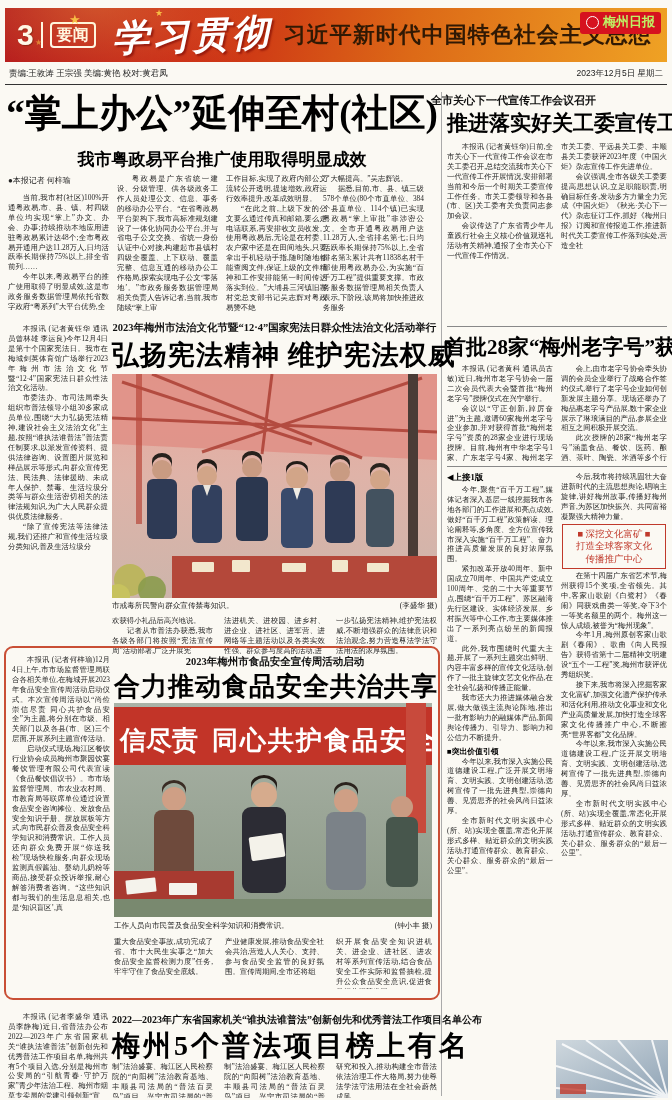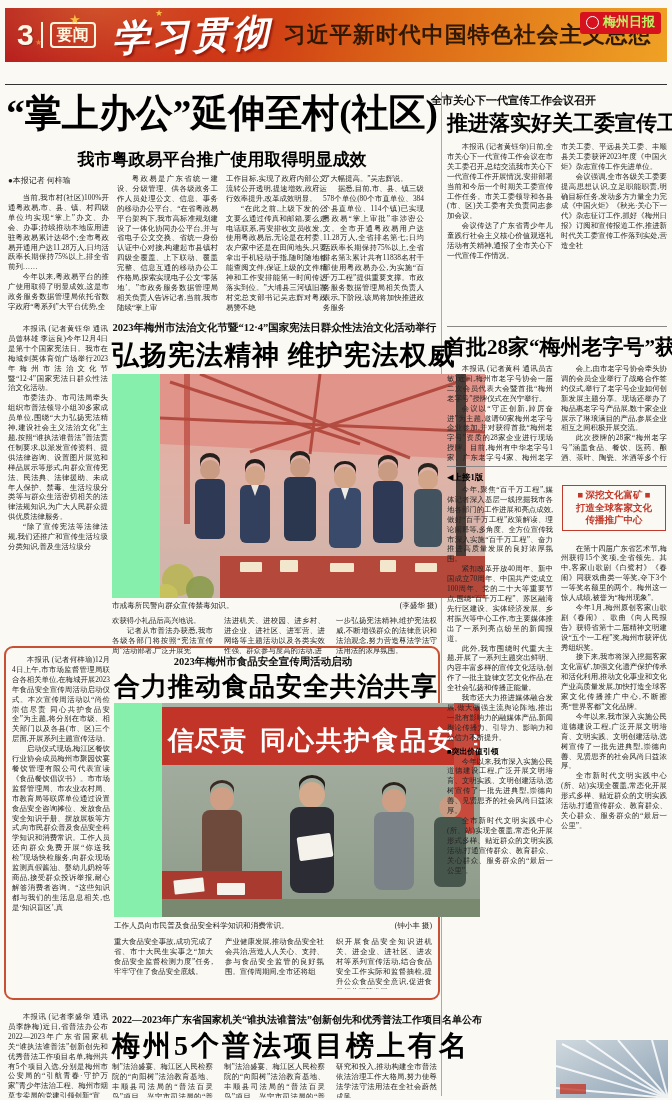--- a/index.html
+++ b/index.html
@@ -34,27 +34,27 @@
   .kicker{position:absolute;text-align:center;font-weight:700;font-size:10.5px;line-height:13px;color:#111;white-space:nowrap;}
   .h1{position:absolute;text-align:center;font-weight:900;color:#000;white-space:nowrap;}
   .hd-lead{font-size:37px;line-height:1.1;letter-spacing:0px;transform:scaleY(1.04);}
   .hd-sub{font-size:17px;font-weight:700;}
   .hd-a{font-size:27px;letter-spacing:1px;}
   .hd-b{font-size:26px;letter-spacing:1px;}
   .hd-r{font-size:21px;letter-spacing:0px;text-align:left;}
   .hd-r2{font-size:21px;letter-spacing:0px;}
   .hd-p{font-size:28px;letter-spacing:3px;}
   .cap{position:absolute;display:flex;justify-content:space-between;font-size:7.6px;line-height:10px;color:#222;}
-  .photo{position:absolute;overflow:hidden;background:#86efac;padding-left:48px;}
+  .photo{position:absolute;overflow:hidden;background:#7dd3fc;}
   .photo svg{display:block;}
   .redbox{position:absolute;border:2.5px solid #c94f35;border-radius:9px;}
   .jumplabel{font-weight:900;font-size:8.5px;line-height:11px;color:#000;text-indent:0;margin-bottom:2px;}
   .sechead{font-weight:700;font-size:7.8px;line-height:11px;margin-top:3px;color:#000;}
-  .culturebox{border:1.5px solid #c0392b;margin:13px 1px;padding:3px 2px;text-align:center;
-              color:#c0392b;font-weight:700;font-size:9.5px;line-height:12.5px;}
+  .culturebox{border:1.5px solid #c0392b;margin:2px 1px;padding:3px 2px;text-align:center;
+              color:#c0392b;font-weight:400;font-size:9.5px;line-height:12.5px;}
   .corner{position:absolute;z-index:5;}
 </style>
 </head>
 <body>
 
 <div class="page">
 
   <div class="banner">
     <span class="bstar" style="left:64px;top:4px;font-size:13px;">★</span>
     <span class="bstar" style="left:150px;top:0px;font-size:9px;">★</span>
@@ -63,20 +63,24 @@
     <span class="bbar"></span>
     <span class="bsec">要闻</span>
     <span class="bscript">学习贯彻</span>
     <span class="brest">习近平新时代中国特色社会主义思想</span>
     <div class="blogo">
       <span class="emb"></span>
       <span>梅州日报</span>
     </div>
   </div>
 
+  <div class="metaline">
+    <span>责编:王敦涛 王宗强  美编:黄艳  校对:黄君凤</span>
+    <span>2023年12月5日 星期二</span>
+  </div>
   <div class="rule-h" style="left:5px;top:84px;width:662px;background:#333;"></div>
   <div class="rule-v" style="left:441px;top:92px;height:1004px;"></div>
 
   <div class="h1 hd-lead" style="left:6px;top:94px;width:432px;">“掌上办公”延伸至村(社区)</div>
   <div class="h1 hd-sub" style="left:6px;top:148px;width:432px;">我市粤政易平台推广使用取得明显成效</div>
   <div class="col" style="left:8px;top:174px;width:101px;height:148px;">
     <div class="byline">●本报记者 何梓瑜</div>
     <div>
         <p>当前,我市村(社区)100%开通粤政易,市、县、镇、村四级单位均实现“掌上”办文、办会、办事;持续推动本地应用进驻粤政易累计达48个;全市粤政易开通用户达11.28万人,日均活跃率长期保持75%以上,排全省前列……</p>
         <p>今年以来,粤政易平台的推广使用取得了明显成效,这是市政务服务数据管理局依托省数字政府“粤系列”大平台优势,全</p>
@@ -185,21 +189,21 @@
     </div>
   <div class="col cont" style="left:336px;top:616px;width:101px;height:42px;">
       <p>一步弘扬宪法精神,维护宪法权威,不断增强群众的法律意识和法治观念,努力营造尊法学法守法用法的浓厚氛围。</p>
     </div>
 
   <div class="redbox" style="left:4px;top:646px;width:432px;height:350px;"></div>
   <div class="col" style="left:12px;top:655px;width:98px;height:333px;">
       <p>本报讯 (记者何梓瑜)12月4日上午,市市场监督管理局联合各相关单位,在梅城开展2023年食品安全宣传周活动启动仪式。本次宣传周活动以“尚俭崇信尽责 同心共护食品安全”为主题,将分别在市级、相关部门以及各县(市、区)三个层面,开展系列主题宣传活动。</p>
       <p>启动仪式现场,梅江区餐饮行业协会成员梅州市聚园饮宴餐饮管理有限公司代表宣读《食品餐饮倡议书》。市市场监督管理局、市农业农村局、市教育局等联席单位通过设置食品安全咨询摊位、发放食品安全知识手册、摆放展板等方式,向市民群众普及食品安全科学知识和消费常识。工作人员还向群众免费开展“你送我检”现场快检服务,向群众现场监测真假酱油、婴幼儿奶粉等商品,接受群众投诉举报,耐心解答消费者咨询。“这些知识都与我们的生活息息相关,也是‘知识盲区’,真</p>
     </div>
-  <div class="kicker" style="left:104px;top:655px;width:318px;text-align:center;">2023年梅州市食品安全宣传周活动启动</div>
+  <div class="kicker" style="left:116px;top:655px;width:318px;text-align:center;">2023年梅州市食品安全宣传周活动启动</div>
   <div class="h1 hd-b" style="left:114px;top:669px;width:318px;">合力推动食品安全共治共享</div>
   <div class="photo" style="left:114px;top:703px;width:318px;height:214px;">
     <svg width="318" height="214" viewBox="0 0 318 214" xmlns="http://www.w3.org/2000/svg">
       <defs>
         <linearGradient id="p2bg" x1="0" y1="0" x2="0" y2="1">
           <stop offset="0" stop-color="#aab3a7"></stop>
             <stop offset="1" stop-color="#8d9a88"></stop>
         </linearGradient>
       </defs>
       <rect width="318" height="214" fill="url(#p2bg)"></rect>
@@ -300,20 +304,23 @@
         <p>此外,我市围绕时代重大主题,开展了一系列主题突出鲜明、内容丰富多样的宣传文化活动,创作了一批主旋律文艺文化作品,在全社会弘扬和传播正能量。</p>
         <p>我市还大力推进媒体融合发展,做大做强主流舆论阵地,推出一批有影响力的融媒体产品,新闻舆论传播力、引导力、影响力和公信力不断提升。</p>
       </div>
     <div class="sechead">■突出价值引领</div>
     <div>
         <p>今年以来,我市深入实施公民道德建设工程,广泛开展文明培育、文明实践、文明创建活动,选树宣传了一批先进典型,崇德向善、见贤思齐的社会风尚日益浓厚。</p>
         <p>全市新时代文明实践中心(所、站)实现全覆盖,常态化开展形式多样、贴近群众的文明实践活动,打通宣传群众、教育群众、关心群众、服务群众的“最后一公里”。</p>
       </div>
   </div>
   <div class="col" style="left:561px;top:472px;width:106px;height:624px;">
+    <div>
+        <p>今后,我市将持续巩固壮大奋进新时代的主流思想舆论,唱响主旋律,讲好梅州故事,传播好梅州声音,为苏区加快振兴、共同富裕凝聚强大精神力量。</p>
+      </div>
     <div class="culturebox">
       <div>■ 深挖文化富矿 ■</div>
       <div>打造全球客家文化</div>
       <div>传播推广中心</div>
     </div>
     <div>
         <p>在第十四届广东省艺术节,梅州获得15个奖项,全省领先。其中,客家山歌剧《白鹭村》《春闹》同获戏曲类一等奖,夺下3个一等奖名额里的两个。梅州这一惊人成绩,被誉为“梅州现象”。</p>
         <p>今年1月,梅州原创客家山歌剧《春闹》、歌曲《向人民报告》获得省第十二届精神文明建设“五个一工程”奖,梅州市获评优秀组织奖。</p>
         <p>接下来,我市将深入挖掘客家文化富矿,加强文化遗产保护传承和活化利用,推动文化事业和文化产业高质量发展,加快打造全球客家文化传播推广中心,不断擦亮“世界客都”文化品牌。</p>
       </div>

